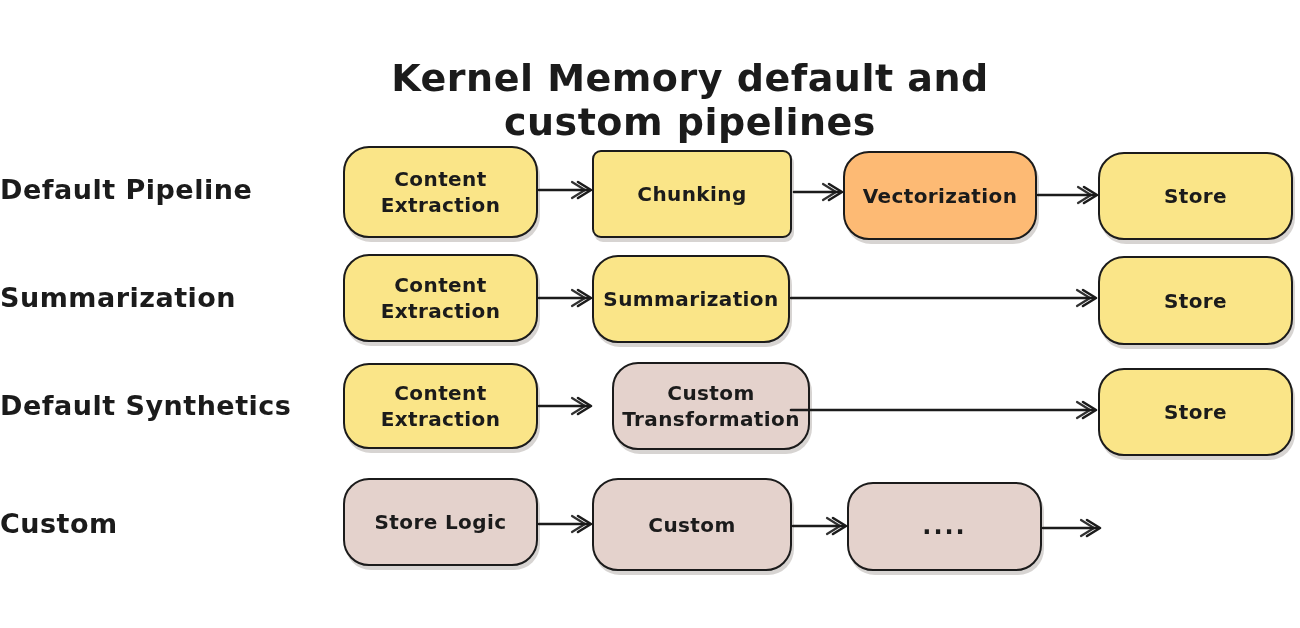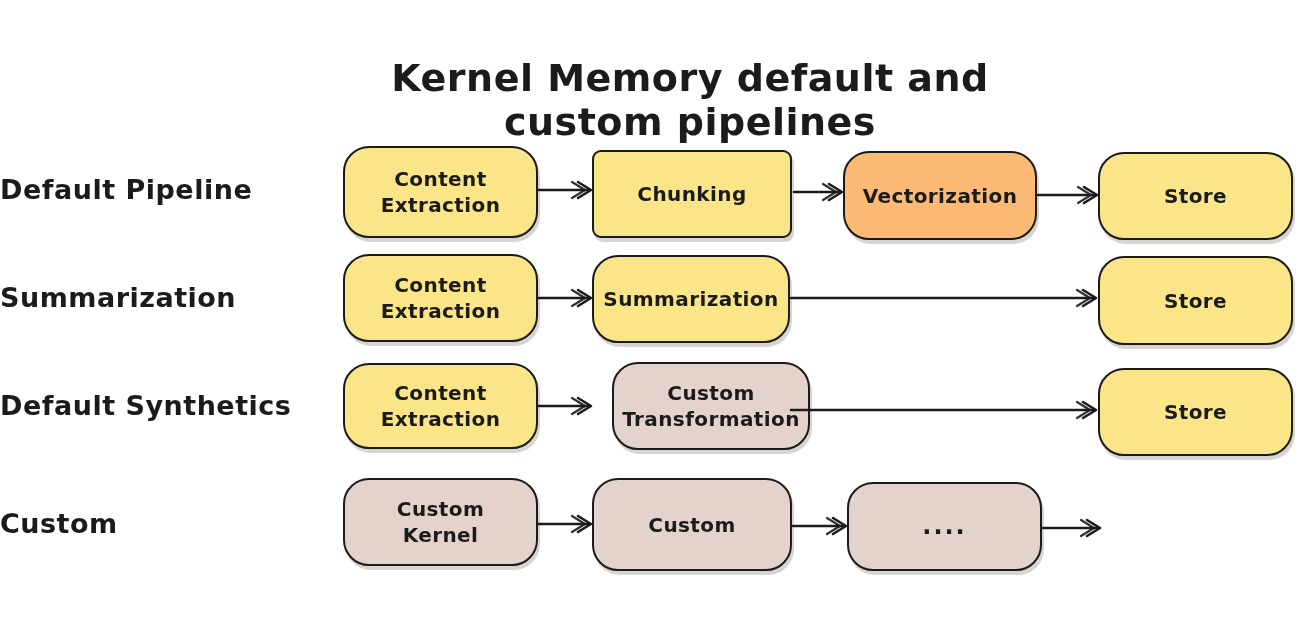--- a/index.html
+++ b/index.html
@@ -98,21 +98,21 @@
   <div class="node n-r1c4" style="background: rgb(250, 229, 136);">Store</div>
 
   <div class="node n-r2c1" style="background: rgb(250, 229, 136);">Content Extraction</div>
   <div class="node n-r2c2" style="background: rgb(250, 229, 136);">Summarization</div>
   <div class="node n-r2c3" style="background: rgb(250, 229, 136);">Store</div>
 
   <div class="node n-r3c1" style="background: rgb(250, 229, 136);">Content Extraction</div>
   <div class="node n-r3c2" style="background: rgb(228, 210, 204);">Custom Transformation</div>
   <div class="node n-r3c3" style="background: rgb(250, 229, 136);">Store</div>
 
-  <div class="node n-r4c1" style="background: rgb(228, 210, 204);">Custom Kernel</div>
+  <div class="node n-r4c1" style="background: rgb(228, 210, 204);">Store Logic</div>
   <div class="node n-r4c2" style="background: rgb(228, 210, 204);">Custom</div>
   <div class="node n-r4c3" style="background: rgb(228, 210, 204);">....</div>
 
   <svg class="arrow-layer" viewBox="0 0 1300 628" xmlns="http://www.w3.org/2000/svg">
 
     <g>
       <line class="stroke" x1="539" y1="190" x2="588" y2="190"></line>
       <polyline class="stroke" points="578,182 591,190 578,198"></polyline>
       <polyline class="stroke2" points="572,182 585,190 572,198"></polyline>
     </g>

